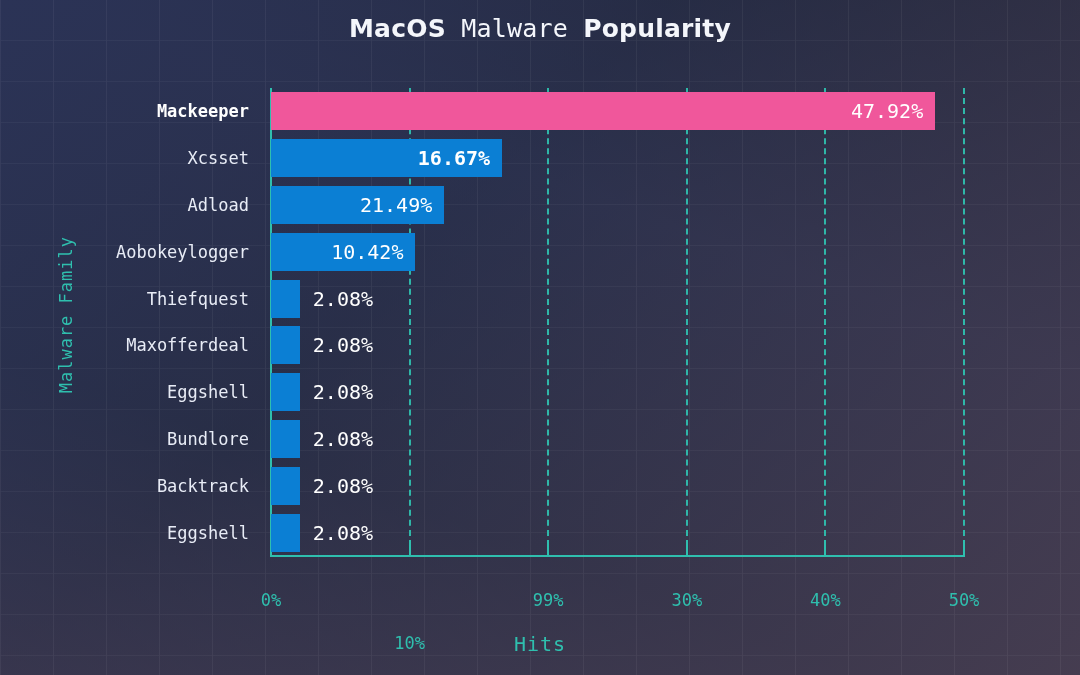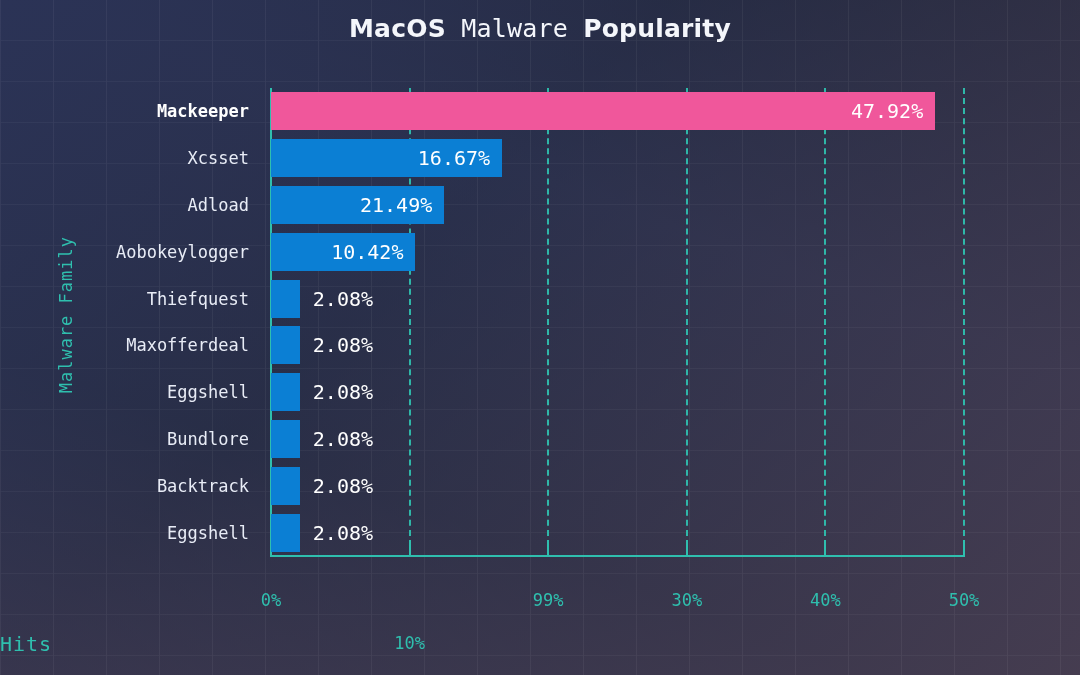--- a/index.html
+++ b/index.html
@@ -78,21 +78,21 @@
 
   
   .xlab {
     position:absolute; color:#2fbfae; font-size:17px;
     transform:translateX(-50%); white-space:nowrap;
     font-family:"DejaVu Sans Mono", monospace;
   }
 
   
   #xtitle {
-    position:absolute; left:0; top:632px; width:1080px; 
+    position:absolute; left:0; top:632px; width:1080px; text-align:center;
     color:#2fbfae; font-size:20px; letter-spacing:1px;
     font-family:"DejaVu Sans Mono", monospace;
   }
   #ytitle {
     position:absolute; left:56px; top:236px;
     color:#2fbfae; font-size:17px; letter-spacing:1px;
     transform-origin:left top; transform:rotate(-90deg) translateX(-100%);
     white-space:nowrap;
     font-family:"DejaVu Sans Mono", monospace;
   }
@@ -138,21 +138,21 @@
         <div class="xtick" style="left: 553.4px;"></div>
         <div class="xtick" style="left: 692px;"></div>
       </div>
     <div id="bars">
         <div class="row" style="top: 4.4px; height: 38px; width: 693px;">
           <div class="bar highlight" style="width: 664.171px;"></div>
           <div class="bar-value inside" style="right: 40.8288px;">47.92%</div>
         </div>
         <div class="row" style="top: 51.2px; height: 38px; width: 693px;">
           <div class="bar" style="width: 231.046px;"></div>
-          <div class="bar-value inside" style="right: 473.954px;">16.67%</div>
+          <div class="bar-value inside" style="right: 473.954px; font-weight: bold;">16.67%</div>
         </div>
         <div class="row" style="top: 98px; height: 38px; width: 693px;">
           <div class="bar" style="width: 173.25px;"></div>
           <div class="bar-value inside" style="right: 531.75px;">21.49%</div>
         </div>
         <div class="row" style="top: 144.8px; height: 38px; width: 693px;">
           <div class="bar" style="width: 144.421px;"></div>
           <div class="bar-value inside" style="right: 560.579px;">10.42%</div>
         </div>
         <div class="row" style="top: 191.6px; height: 38px; width: 693px;">

